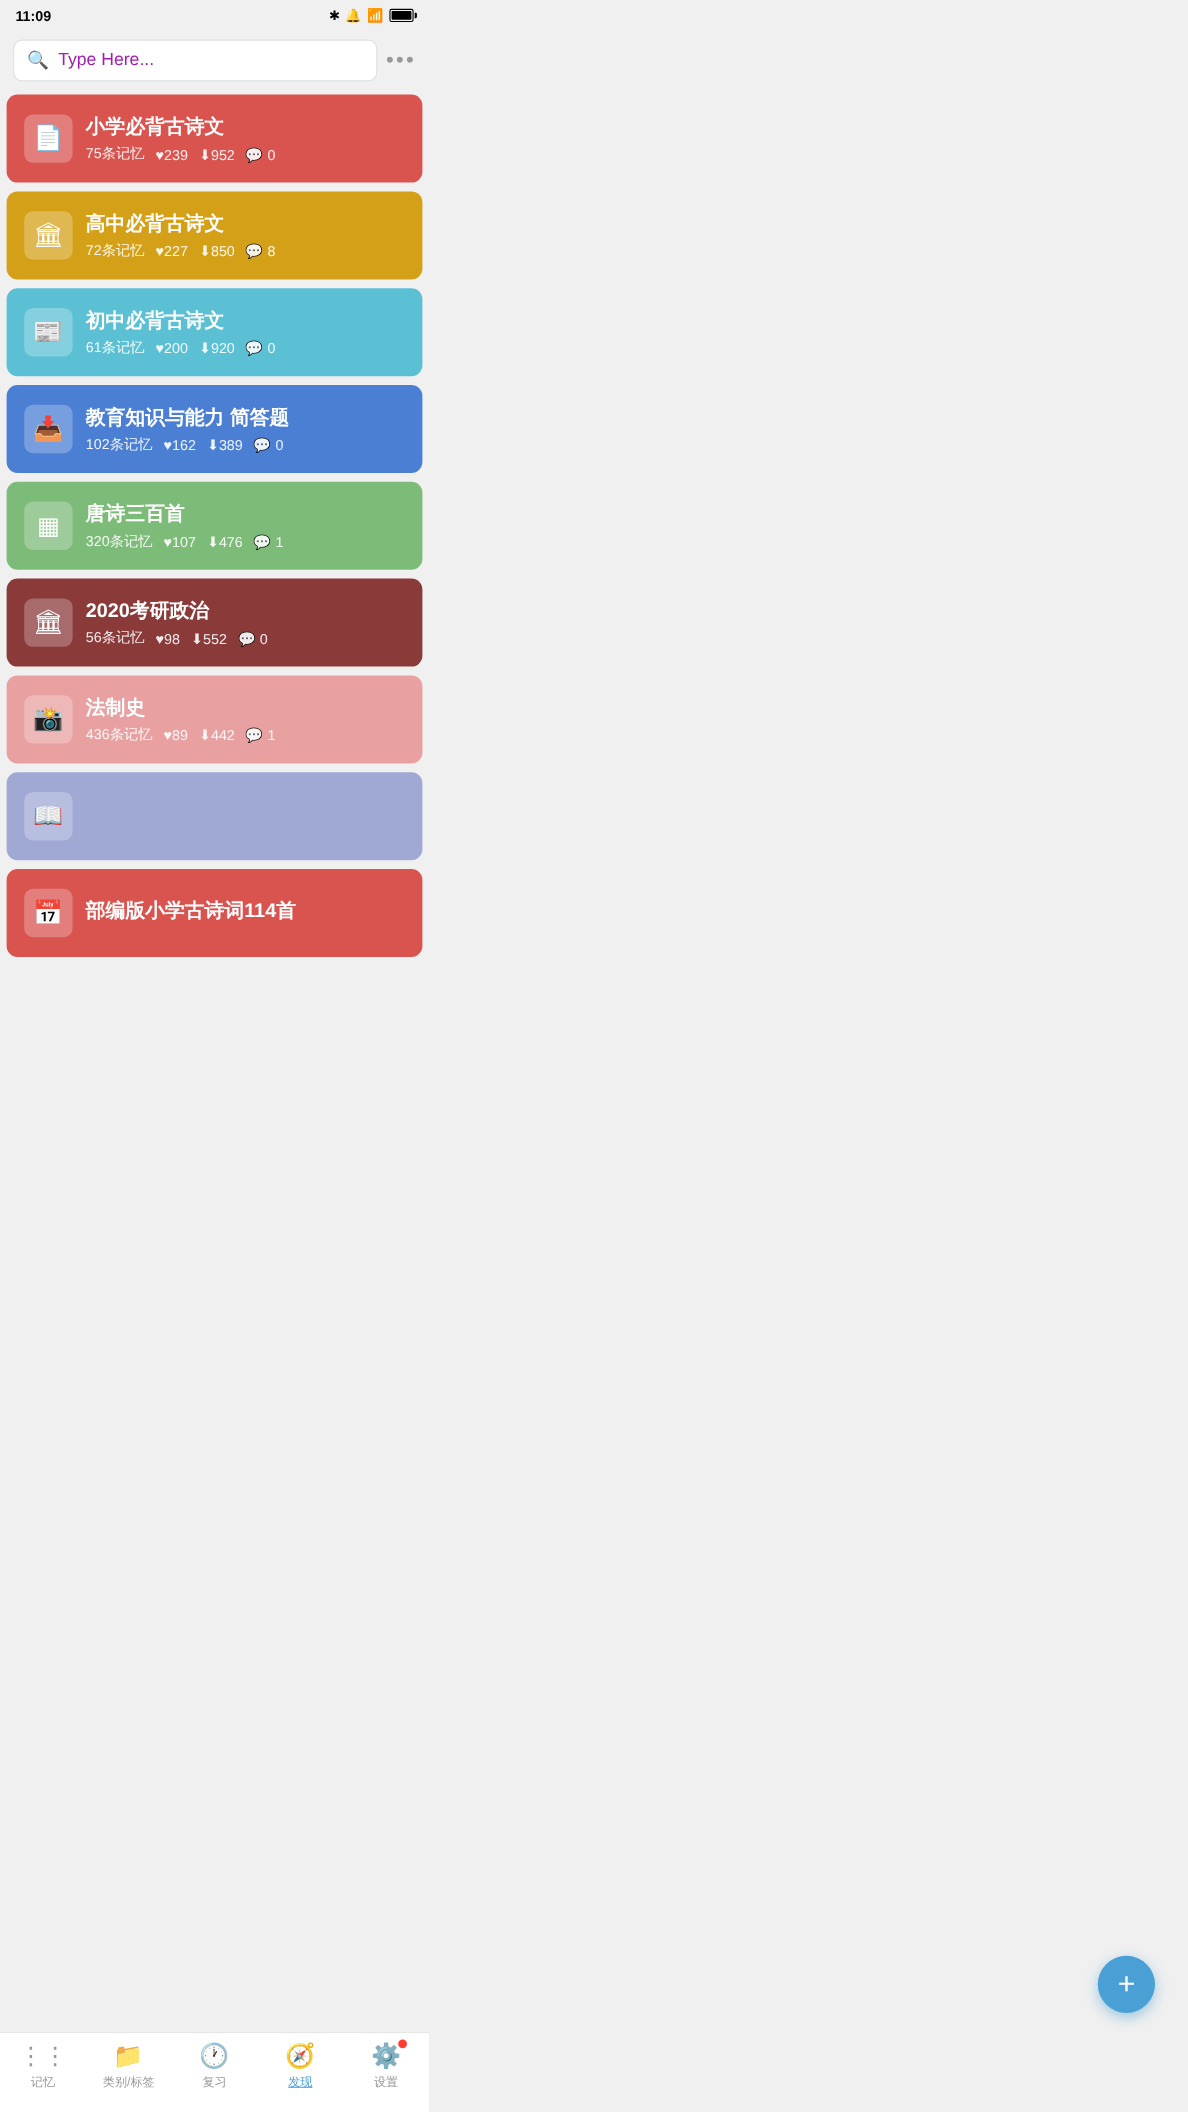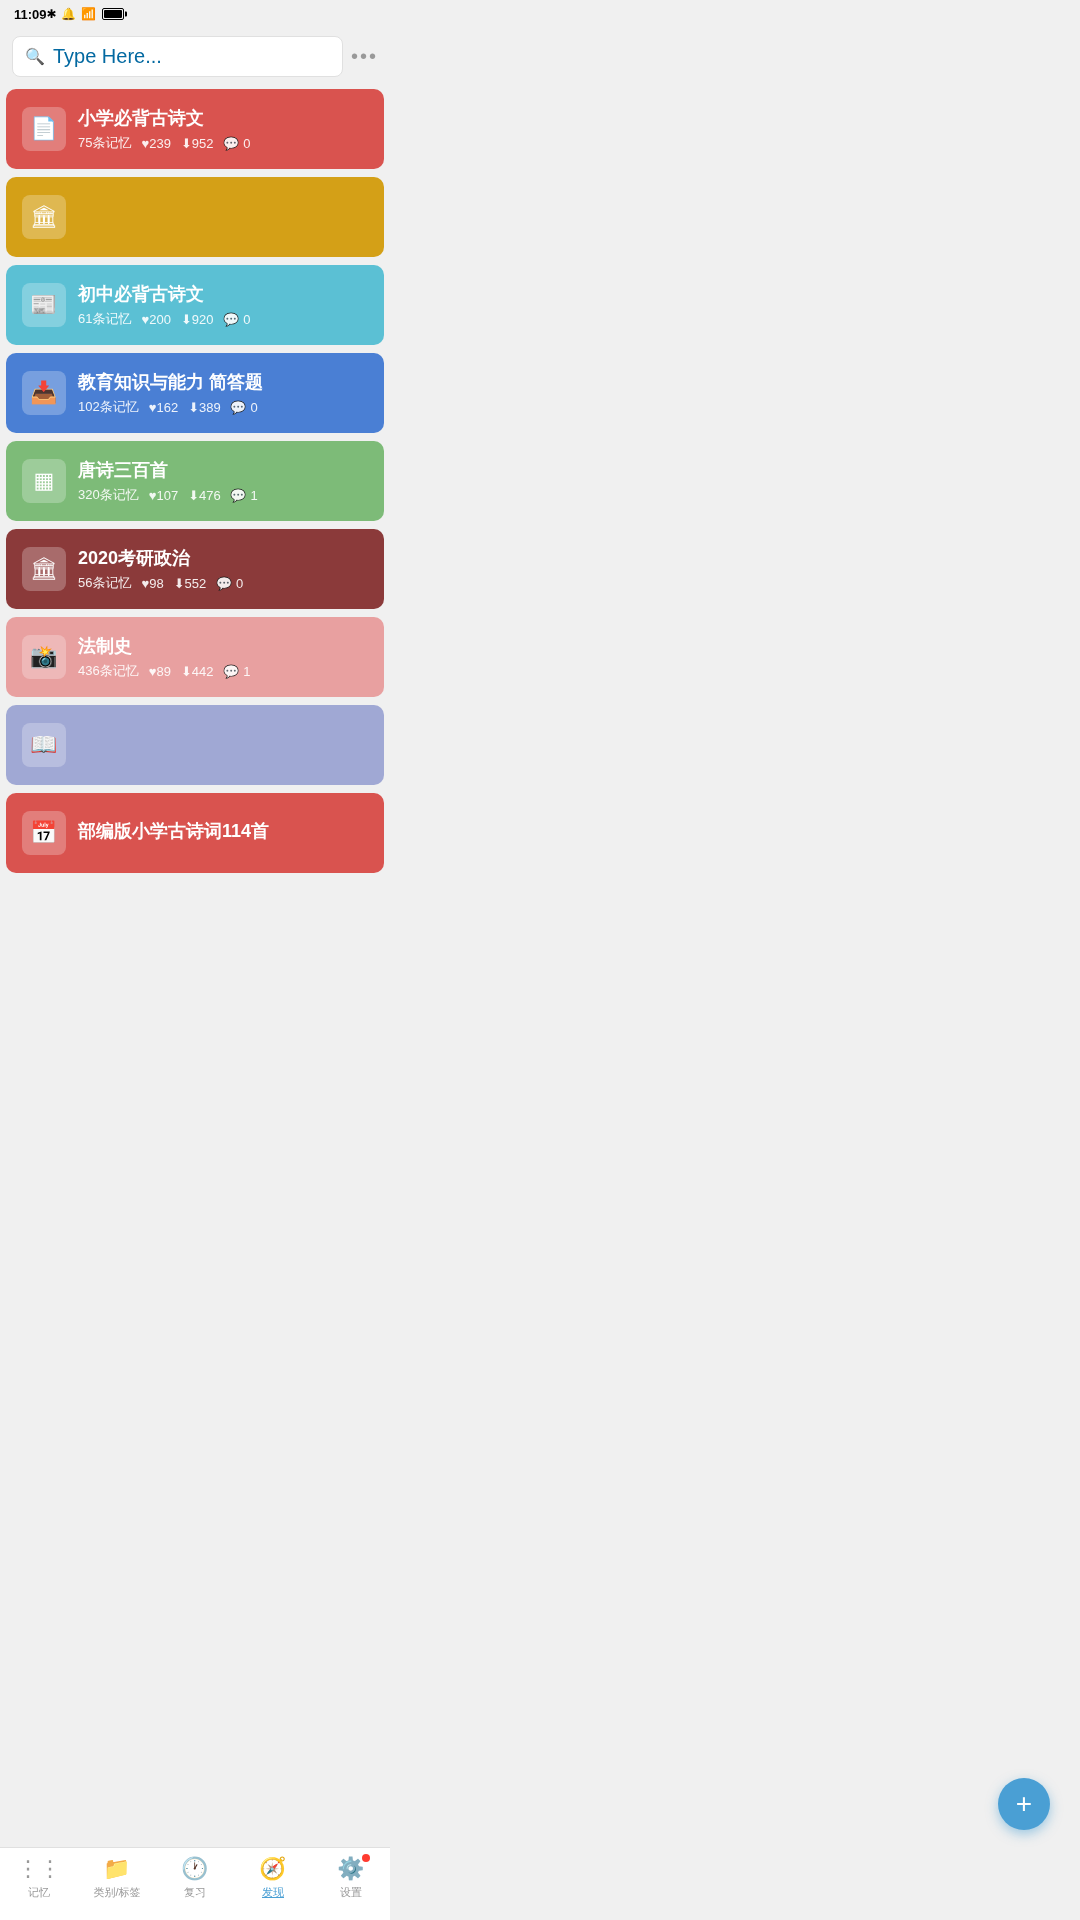--- a/index.html
+++ b/index.html
@@ -9,20 +9,21 @@
       min-height: 870px;
       background: #f0f0f0;
       font-family: -apple-system, 'PingFang SC', 'Helvetica Neue', Arial, sans-serif;
       position: relative;
       overflow-x: hidden;
     }
 
     
     .status-bar {
       display: flex;
+      justify-content: space-between;
       align-items: center;
       padding: 6px 14px;
       background: #f0f0f0;
       height: 28px;
     }
     .status-time {
       font-size: 13px;
       font-weight: 600;
       color: #000;
     }
@@ -76,22 +77,22 @@
       border-radius: 8px;
       padding: 8px 12px;
       gap: 8px;
       border: 1px solid #e0e0e0;
     }
     .search-icon-unicode {
       font-size: 16px;
       color: #aaa;
     }
     .search-placeholder {
-      color: #0369a1;
-      font-size: 20px;
+      color: #a21caf;
+      font-size: 16px;
     }
     .more-dots {
       font-size: 20px;
       color: #999;
       letter-spacing: 2px;
       cursor: pointer;
     }
 
     
     .card-list {
@@ -261,20 +262,31 @@
       <span class="stat-item">75条记忆</span>
       <span class="stat-item">♥239</span>
       <span class="stat-item">⬇952</span>
       <span class="stat-item">💬 0</span>
     </div>
 
     </div>
   </div>
     <div class="deck-card color-yellow">
     <div class="deck-icon">🏛</div>
+    <div class="deck-info">
+      <div class="deck-title">高中必背古诗文</div>
+
+    <div class="deck-stats">
+      <span class="stat-item">72条记忆</span>
+      <span class="stat-item">♥227</span>
+      <span class="stat-item">⬇850</span>
+      <span class="stat-item">💬 8</span>
+    </div>
+
+    </div>
   </div>
     <div class="deck-card color-cyan">
     <div class="deck-icon">📰</div>
     <div class="deck-info">
       <div class="deck-title">初中必背古诗文</div>
 
     <div class="deck-stats">
       <span class="stat-item">61条记忆</span>
       <span class="stat-item">♥200</span>
       <span class="stat-item">⬇920</span>

